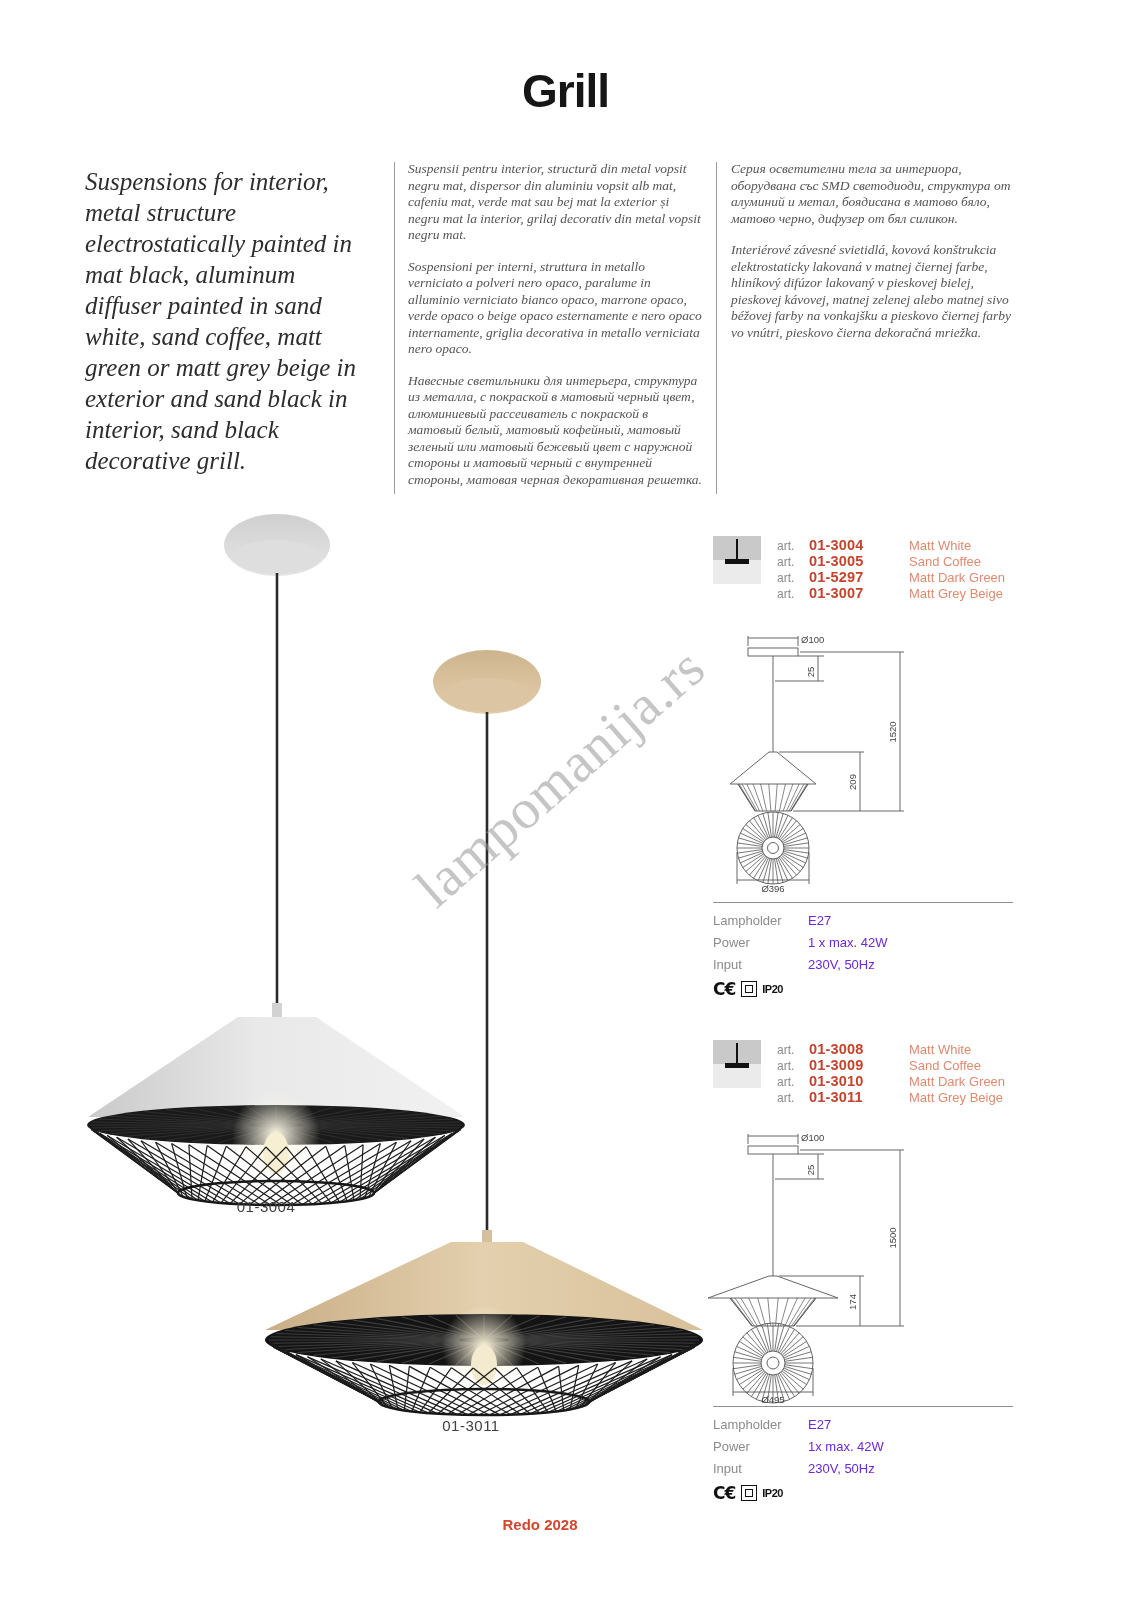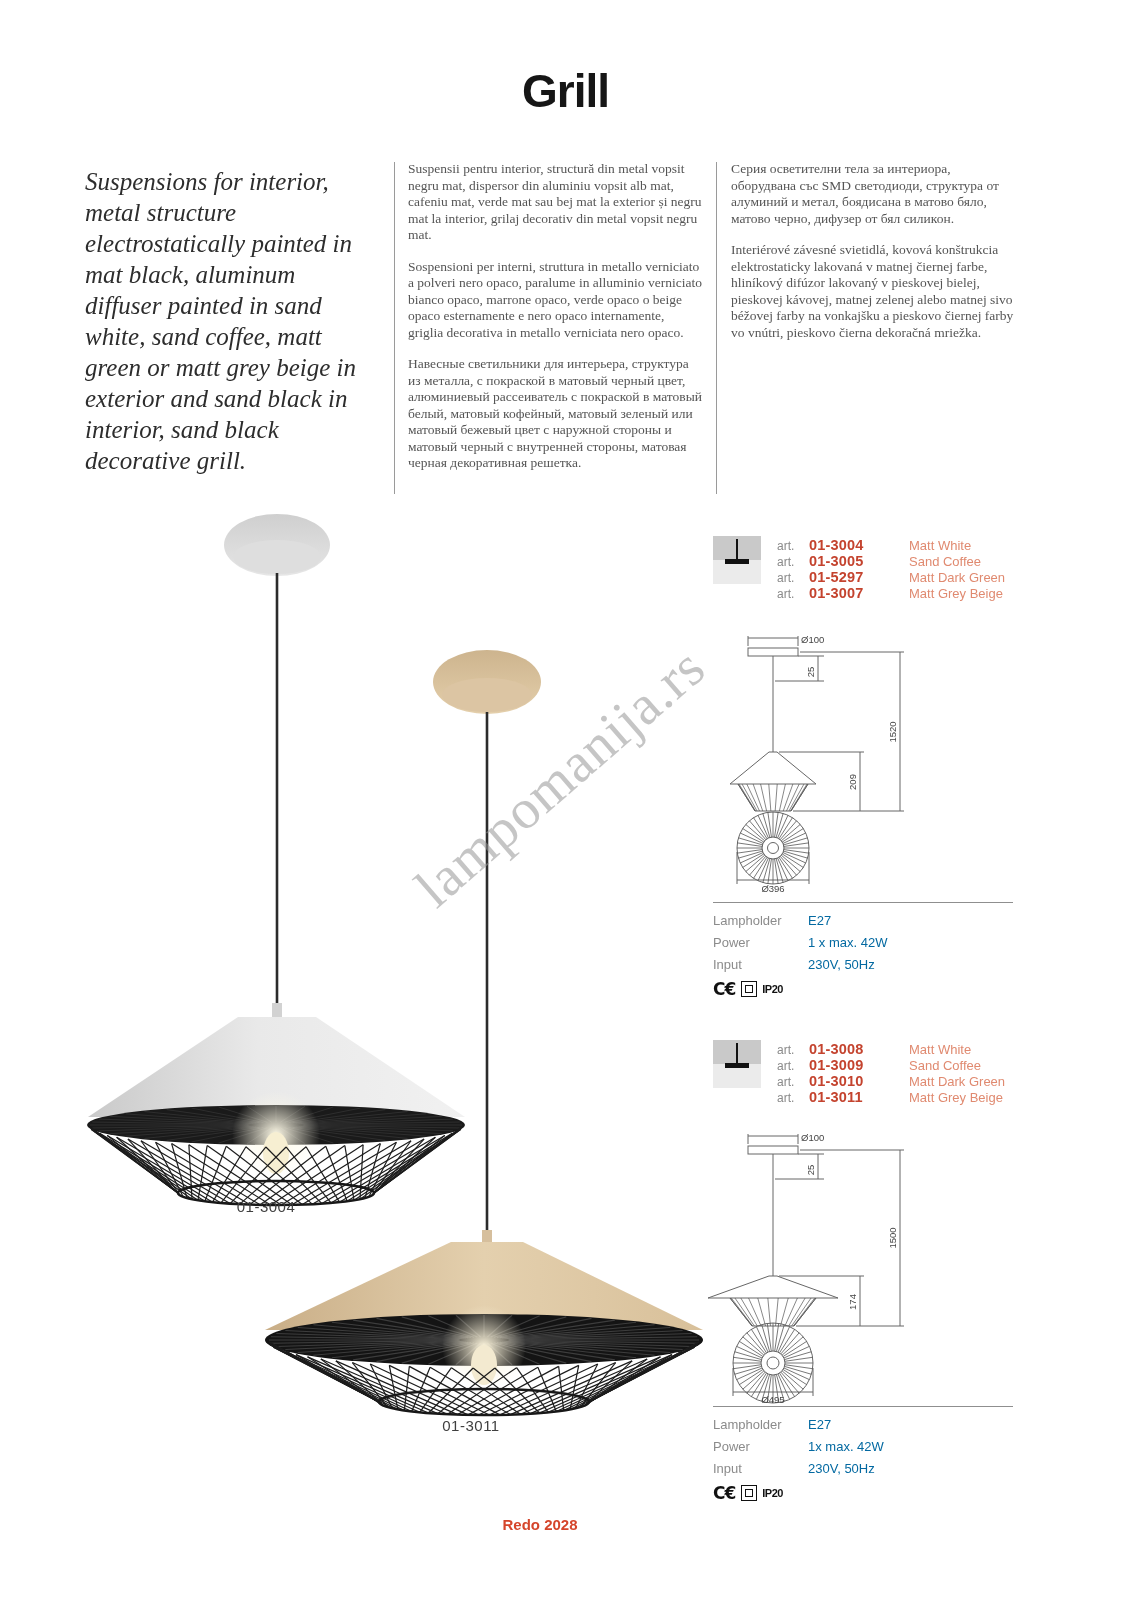--- a/index.html
+++ b/index.html
@@ -6,21 +6,21 @@
   .page{position:relative;width:1131px;height:1600px;background:#fff;overflow:hidden;
         font-family:"Liberation Sans",sans-serif;}
   .title{position:absolute;top:64px;left:0;width:100%;text-align:center;
          font-family:"Liberation Sans",sans-serif;font-weight:700;font-size:46px;
          letter-spacing:-1px;color:#161616;}
   .col-en{position:absolute;left:85px;top:166px;width:278px;
           font-family:"Liberation Serif",serif;font-style:italic;
           font-size:25px;line-height:31px;color:#2d2d2d;}
   .divider{position:absolute;top:162px;width:0;height:332px;border-left:1px solid #9a9a9a;}
   .d1{left:394px;} .d2{left:716px;}
-  .col-sm{position:absolute;top:161px;font-family:"Liberation Serif",serif;
+  .col-sm{position:absolute;top:161px;font-family:"Liberation Serif",serif;font-style:italic;
           font-size:13.5px;line-height:16.5px;color:#555;}
   .col2{left:408px;width:294px;}
   .col3{left:731px;width:288px;}
   .col-sm p{margin:0 0 15px 0;}
   .watermark{position:absolute;left:300px;top:745px;width:520px;text-align:center;
              transform:rotate(-41deg);font-family:"Liberation Serif",serif;
              font-size:56px;color:rgba(150,150,150,0.55);z-index:5;letter-spacing:1px;}
   .lamp-svg{position:absolute;z-index:1;}
   .photo-label{position:absolute;z-index:6;font-size:15px;color:#3f3f3f;letter-spacing:0.5px;}
   .pl1{left:200px;top:1198px;width:132px;text-align:center;}
@@ -39,21 +39,21 @@
   .art-number{width:76px;font-size:14.5px;font-weight:bold;color:#c4432e;letter-spacing:0.2px;}
   .art-name{font-size:13px;color:#e08a70;margin-left:24px;}
 
   .draw-svg{position:absolute;left:700px;}
   .ds1{top:626px;} .ds2{top:1126px;}
 
   .spec{position:absolute;left:713px;width:300px;border-top:1px solid #8f8f8f;padding-top:6px;}
   .sp1{top:902px;} .sp2{top:1406px;}
   .spec-row{display:flex;height:22px;align-items:center;}
   .spec-label{width:95px;font-size:13px;color:#8b8b8b;}
-  .spec-value{font-size:13px;color:#0369a1;}
+  .spec-value{font-size:13px;color:#6d28d9;}
   .cert-row{display:flex;align-items:center;height:24px;margin-top:2px;}
   .ce{font-family:"DejaVu Sans",sans-serif;font-weight:bold;font-size:17px;color:#111;
       letter-spacing:-1px;margin-right:6px;}
   .class2{width:14px;height:14px;border:1.6px solid #111;position:relative;margin-right:5px;}
   .class2::after{content:"";position:absolute;left:2.5px;top:2.5px;width:6px;height:6px;border:1.6px solid #111;}
   .ip{font-size:11px;font-weight:bold;color:#111;letter-spacing:-0.5px;}
 
   .footer{position:absolute;left:440px;top:1516px;width:200px;text-align:center;z-index:6;}
   .footer-brand{font-size:15px;font-weight:bold;color:#d5452b;}
   .footer-page{font-size:37px;font-weight:800;color:#222;line-height:38px;letter-spacing:-1px;}

